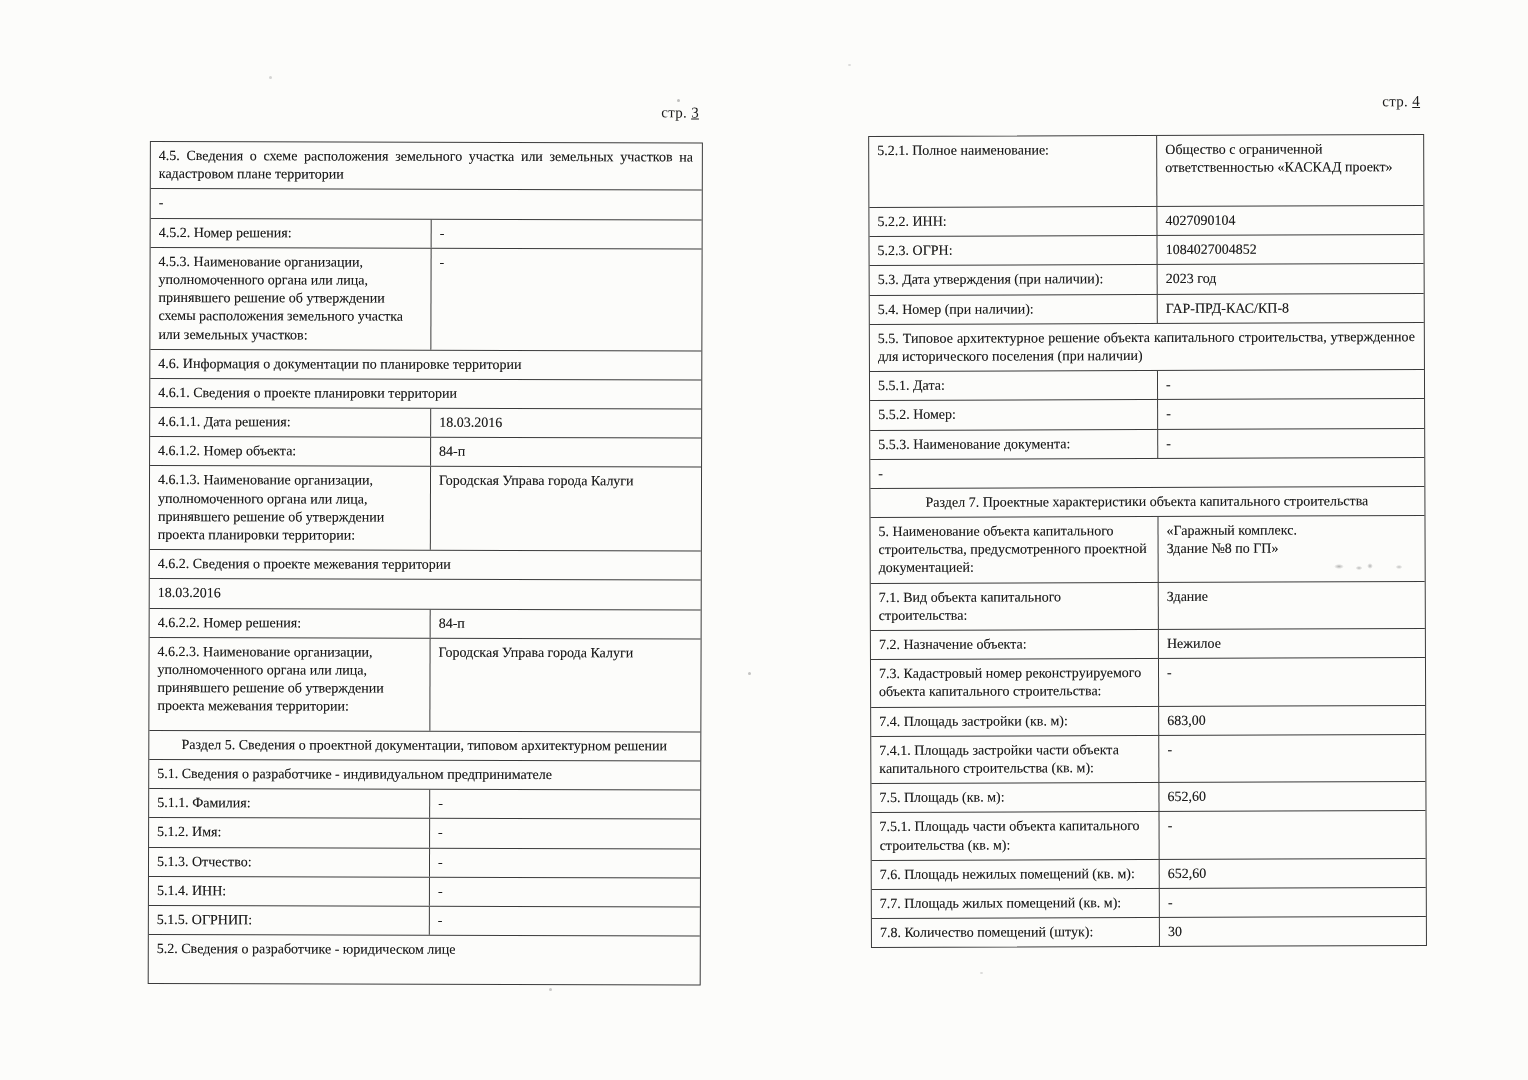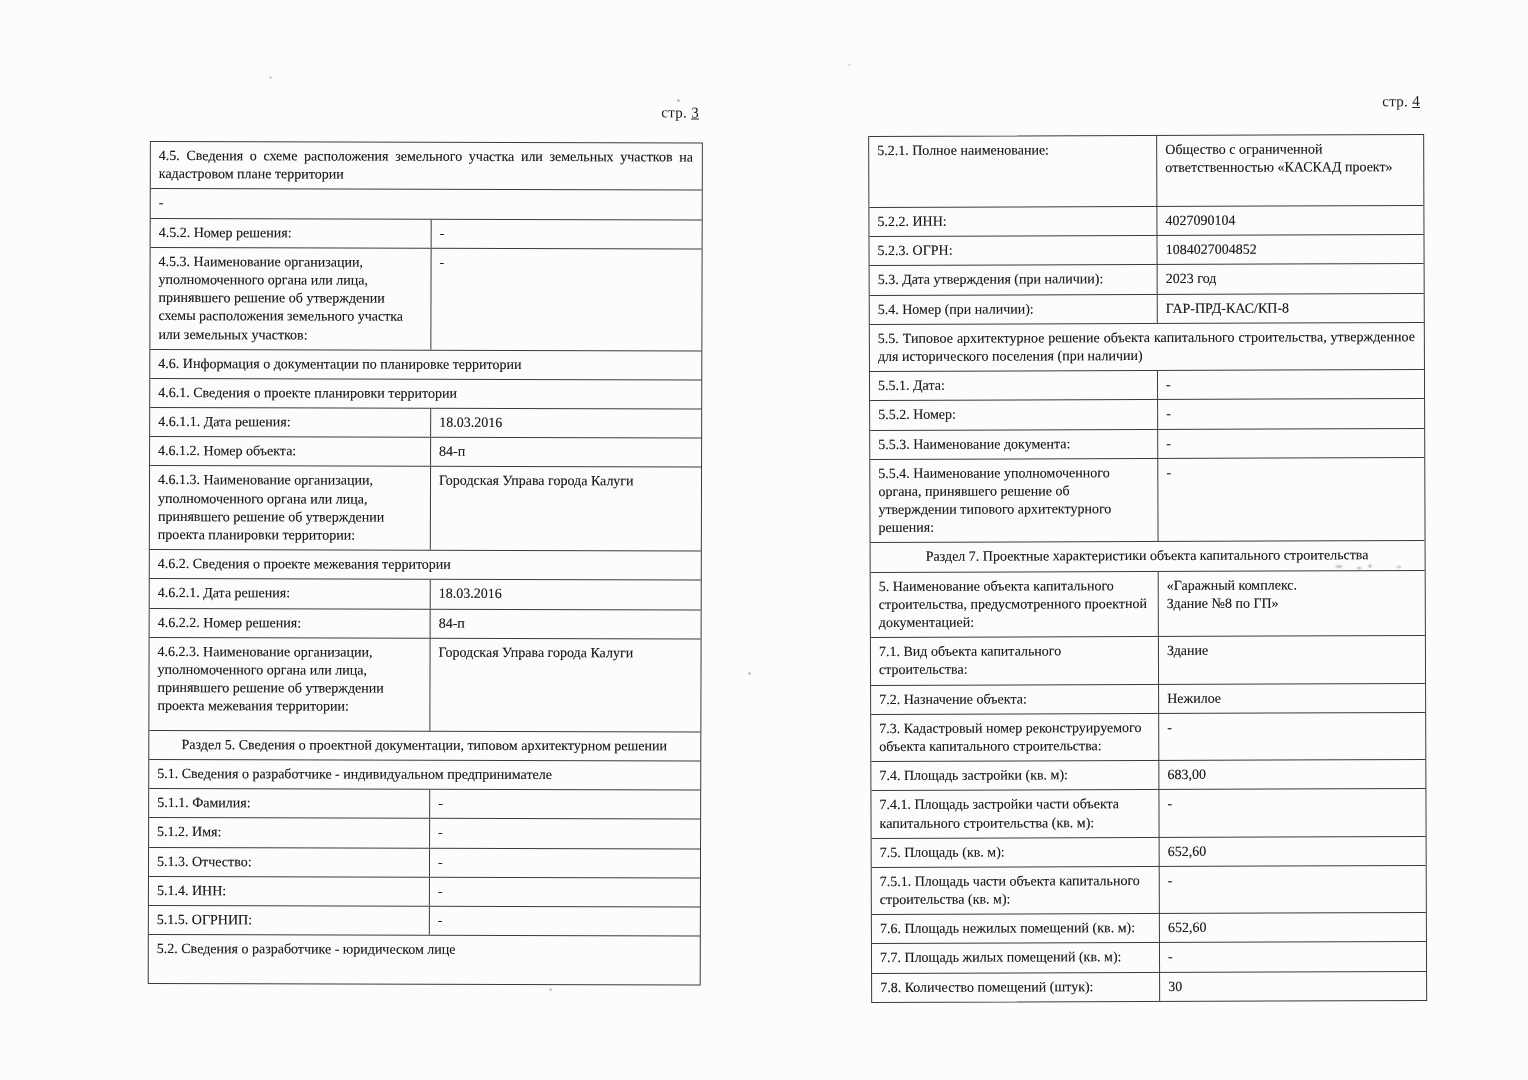--- a/index.html
+++ b/index.html
@@ -98,21 +98,20 @@
         <div class="cell value">84-п</div>
       </div>
       <div class="row field">
         <div class="cell label">4.6.1.3. Наименование организации, уполномоченного органа или лица, принявшего решение об утверждении проекта планировки территории:</div>
         <div class="cell value">Городская Управа города Калуги</div>
       </div>
       <div class="row span">
         <div class="cell span-cell">4.6.2. Сведения о проекте межевания территории</div>
       </div>
       <div class="row field">
-        <div class="cell label">4.6.2.1. Дата решения:</div>
         <div class="cell value">18.03.2016</div>
       </div>
       <div class="row field">
         <div class="cell label">4.6.2.2. Номер решения:</div>
         <div class="cell value">84-п</div>
       </div>
       <div class="row field" style="min-height: 92px;">
         <div class="cell label">4.6.2.3. Наименование организации, уполномоченного органа или лица, принявшего решение об утверждении проекта межевания территории:</div>
         <div class="cell value">Городская Управа города Калуги</div>
       </div>
@@ -183,21 +182,20 @@
       </div>
       <div class="row field">
         <div class="cell label">5.5.2. Номер:</div>
         <div class="cell value">-</div>
       </div>
       <div class="row field">
         <div class="cell label">5.5.3. Наименование документа:</div>
         <div class="cell value">-</div>
       </div>
       <div class="row field">
-        <div class="cell label">5.5.4. Наименование уполномоченного органа, принявшего решение об утверждении типового архитектурного решения:</div>
         <div class="cell value">-</div>
       </div>
       <div class="row center">
         <div class="cell span-cell">Раздел 7. Проектные характеристики объекта капитального строительства</div>
       </div>
       <div class="row field">
         <div class="cell label">5. Наименование объекта капитального строительства, предусмотренного проектной документацией:</div>
         <div class="cell value">«Гаражный комплекс.
 Здание №8 по ГП»</div>
       </div>

